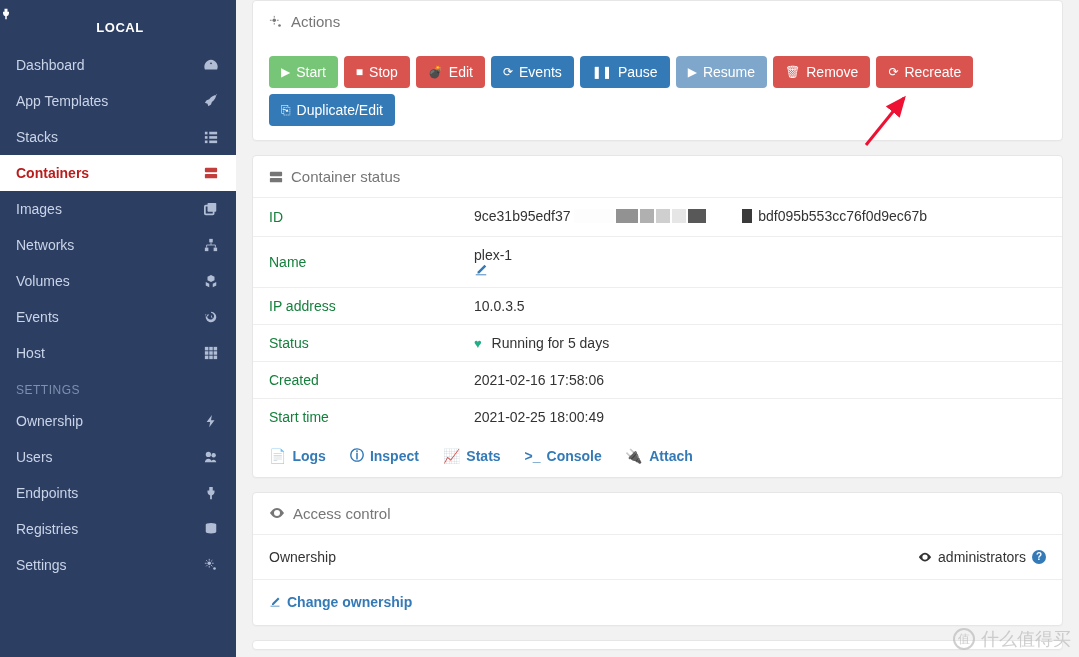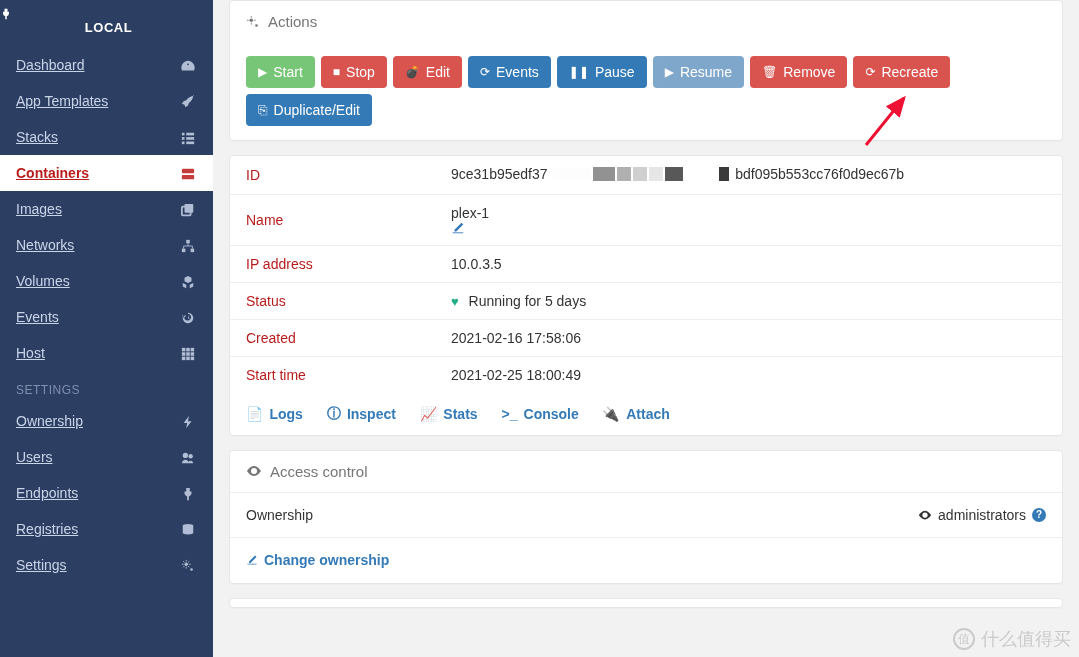--- a/index.html
+++ b/index.html
@@ -1,39 +1,39 @@
 <!DOCTYPE html>
 <html><head>
 <meta charset="utf-8">
 <style>
 * { box-sizing: border-box; margin: 0; padding: 0; }
 body { font-family: -apple-system, BlinkMacSystemFont, "Segoe UI", Arial, sans-serif; font-size: 14px; color: #333; background: #f2f2f2; }
 .layout { display: flex; width: 1079px; height: 657px; overflow: hidden; position: relative; }
-.sidebar { width: 213px; background: #2d3e63; color: #fff; flex-shrink: 0; display: flex; flex-direction: column; }
+.sidebar { width: 236px; background: #2d3e63; color: #fff; flex-shrink: 0; display: flex; flex-direction: column; }
 .local-header { text-align: center; padding: 8px 0 12px; font-weight: 700; font-size: 13px; letter-spacing: .5px; }
 .local-header .plug { margin-right: 4px; }
-.nav-item { display: flex; align-items: flex-end; justify-content: space-between; padding: 10px 16px; color: #c9d4e8; cursor: pointer; font-size: 14px; text-decoration: underline; }
+.nav-item { display: flex; align-items: center; justify-content: space-between; padding: 10px 16px; color: #c9d4e8; cursor: pointer; font-size: 14px; }
 .nav-item.active { background: #fff; color: #b91c1c; font-weight: 700; }
 .nav-item .icon { width: 16px; text-align: center; opacity: .85; }
 .nav-section { padding: 12px 16px 6px; font-size: 12px; color: #7f8fb0; letter-spacing: .5px; }
 .content { flex: 1; padding: 0 16px 16px 16px; overflow-y: auto; background: #f2f2f2; }
 .panel { background: #fff; border: 1px solid #e6e6e6; border-radius: 4px; margin-top: 14px; box-shadow: 0 1px 1px rgba(0,0,0,.02); }
 .panel-head { padding: 12px 16px; color: #767676; font-size: 15px; display: flex; align-items: center; gap: 8px; border-bottom: 1px solid #eee; }
 .panel-head.noborder { border-bottom: none; }
 .panel-body { padding: 14px 16px; }
 .btn-row { display: flex; flex-wrap: wrap; gap: 6px; }
 .btn { display: inline-flex; align-items: center; gap: 6px; padding: 8px 12px; border-radius: 4px; color: #fff; font-size: 14px; border: none; cursor: pointer; }
 .btn .ic { font-size: 12px; line-height: 1; }
 .btn-green { background: #77c677; }
 .btn-red { background: #d9534f; }
 .btn-blue { background: #337ab7; }
 .btn-blue-muted { background: #7fa7cc; }
 .status-table .row { display: flex; padding: 10px 16px; border-bottom: 1px solid #eee; align-items: center; }
 .status-table .row:last-child { border-bottom: none; }
-.status-table .label { width: 205px; color: #b91c1c; }
+.status-table .label { width: 205px; color: #15803d; }
 .status-table .value { flex: 1; color: #333; position: relative; }
 .redact { display: inline-block; vertical-align: middle; }
 .redact span { display:inline-block; height:14px; margin-right:2px; }
 .heart { color: #23ae89; margin-right: 6px; font-size: 13px; }
 .links-row { display: flex; gap: 24px; padding: 12px 16px; }
 .mini-link { color: #337ab7; display: inline-flex; align-items: center; gap: 6px; font-weight: 600; cursor: pointer; }
 .access-body { padding: 0; }
 .access-row { display: flex; justify-content: space-between; padding: 14px 16px; border-bottom: 1px solid #eee; }
 .access-row .right { display: flex; align-items: center; gap: 6px; }
 .help-icon { width:14px;height:14px;border-radius:50%;background:#337ab7;color:#fff;display:inline-flex;align-items:center;justify-content:center;font-size:10px;font-weight:700;}
@@ -249,20 +249,29 @@
             </button>
           <button class="btn btn-blue">
               <span class="ic">⎘</span>
               <span>Duplicate/Edit</span>
             </button>
         </div>
       </div>
     </div>
 
     <div class="panel">
+      <div class="panel-head">
+        <span>
+          <svg width="14" height="14" viewBox="0 0 16 16" fill="#767676">
+              <rect x="1" y="2" width="14" height="5" rx="1"></rect>
+              <rect x="1" y="9" width="14" height="5" rx="1"></rect>
+            </svg>
+        </span>
+        <span>Container status</span>
+      </div>
       <div class="status-table">
         <div class="row">
           <div class="label">ID</div>
           <div class="value">
             <span>9ce31b95edf37</span>
             <span class="redact">
               <span style="width:40px;background:#fdfdfd;"></span><span style="width:22px;background:#929292;"></span><span style="width:14px;background:#b0b0b0;"></span><span style="width:14px;background:#cfcfcf;"></span><span style="width:14px;background:#e6e6e6;"></span><span style="width:18px;background:#585858;"></span>
               <span style="width:28px;background:#fff;"></span><span style="width:10px;background:#3a3a3a;"></span>
             </span>
             <span>bdf095b553cc76f0d9ec67b</span>

